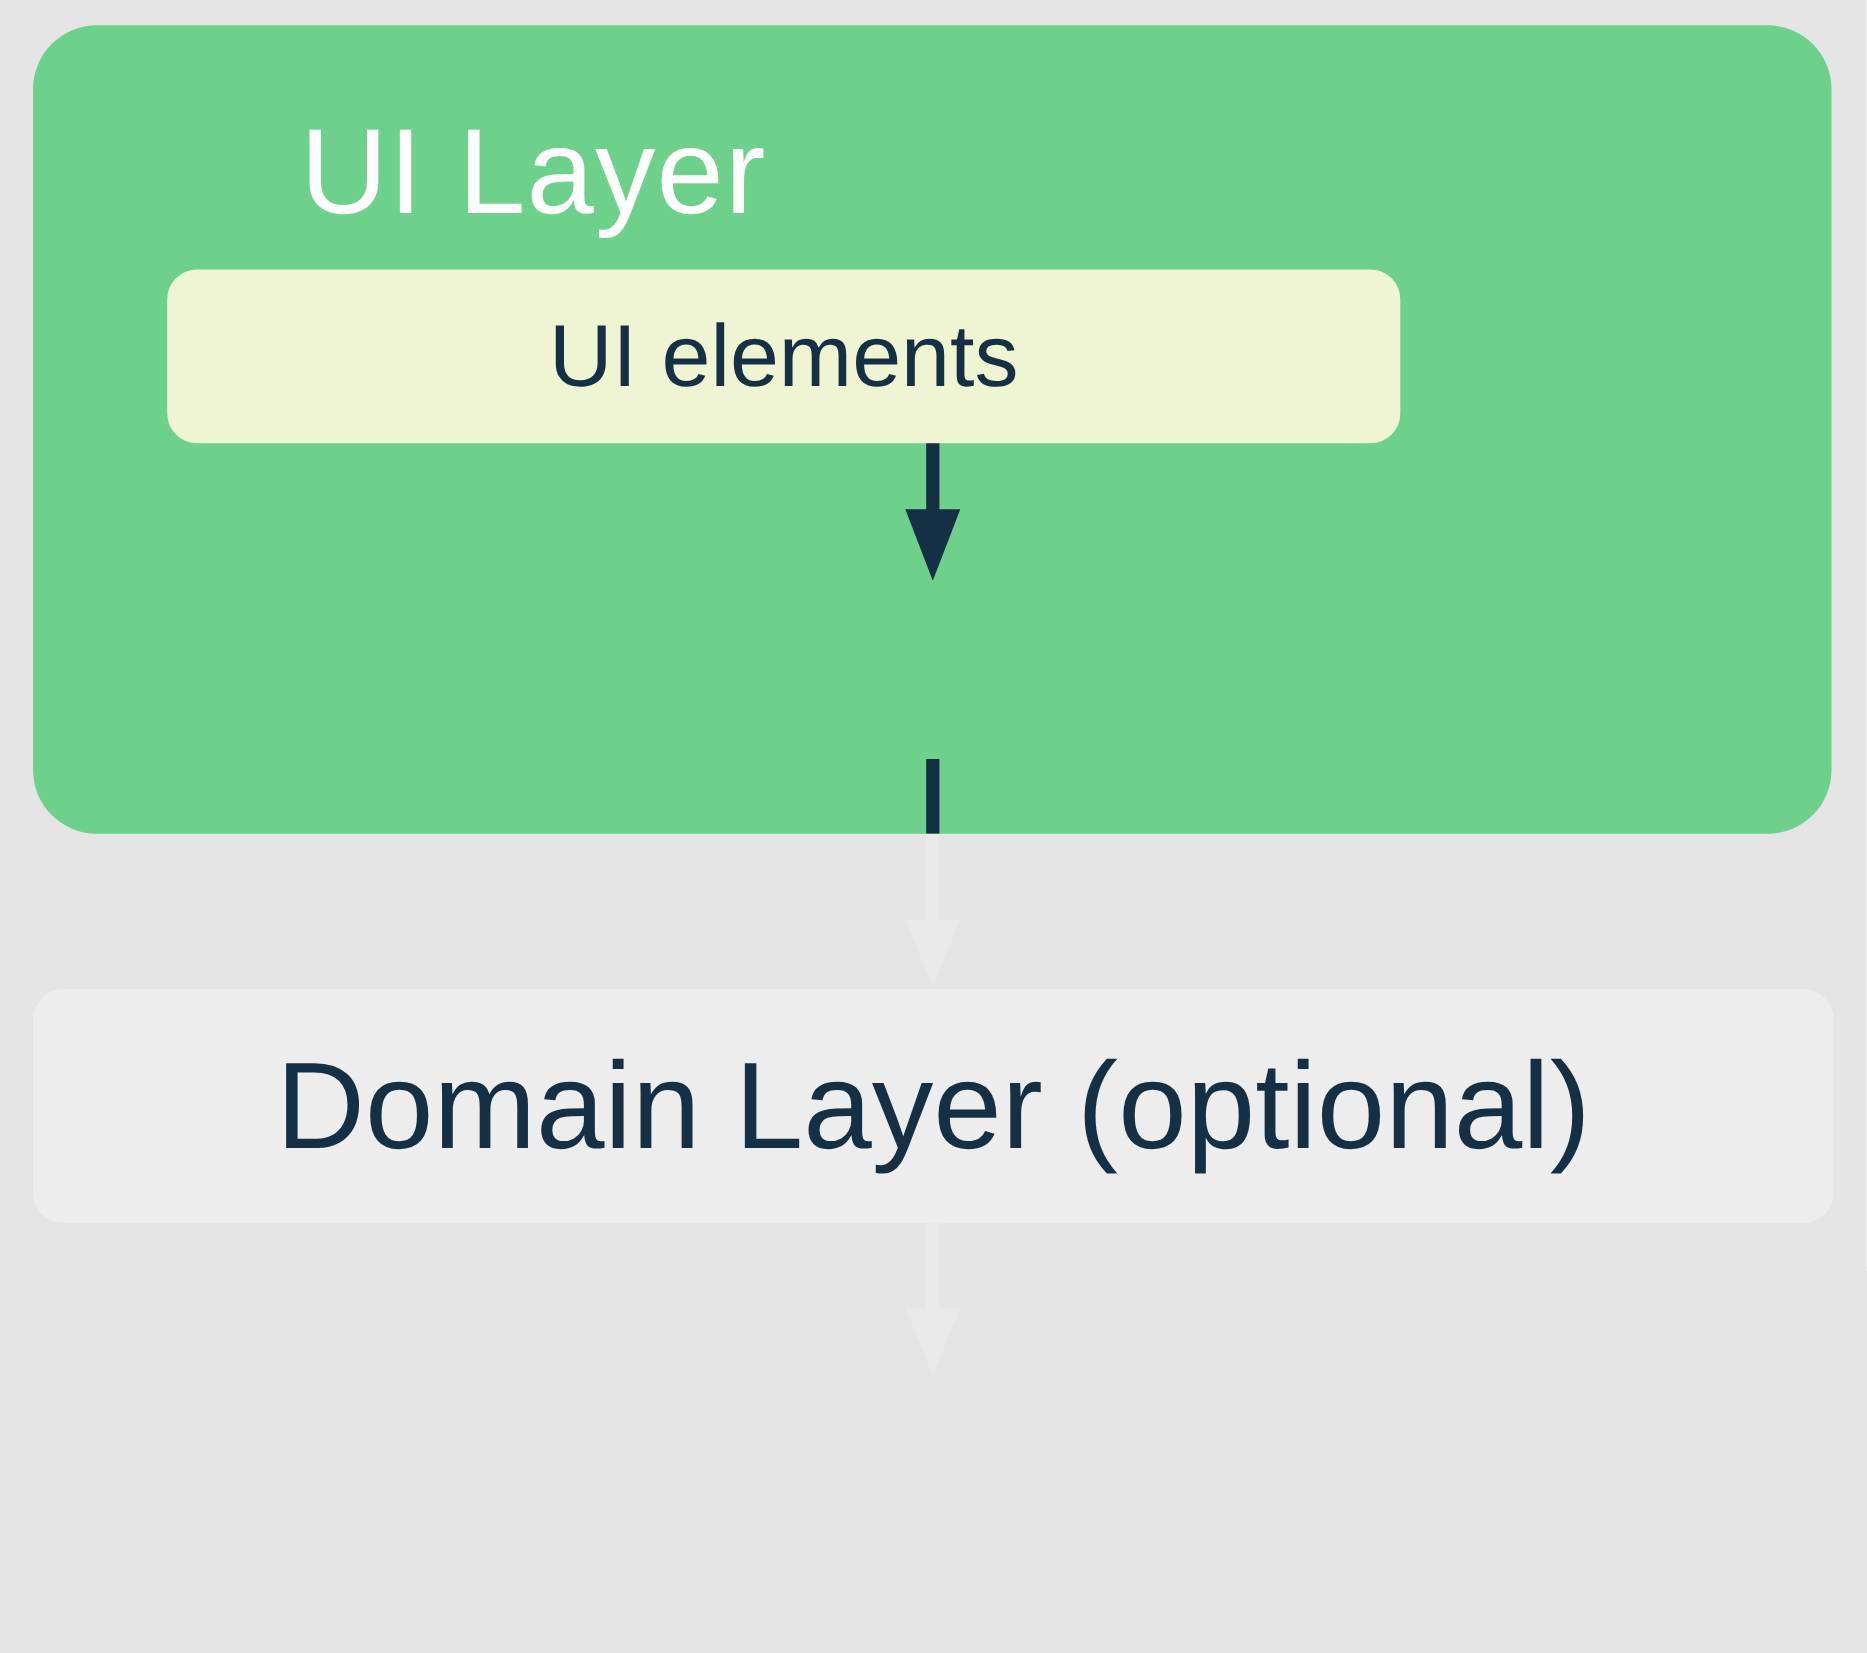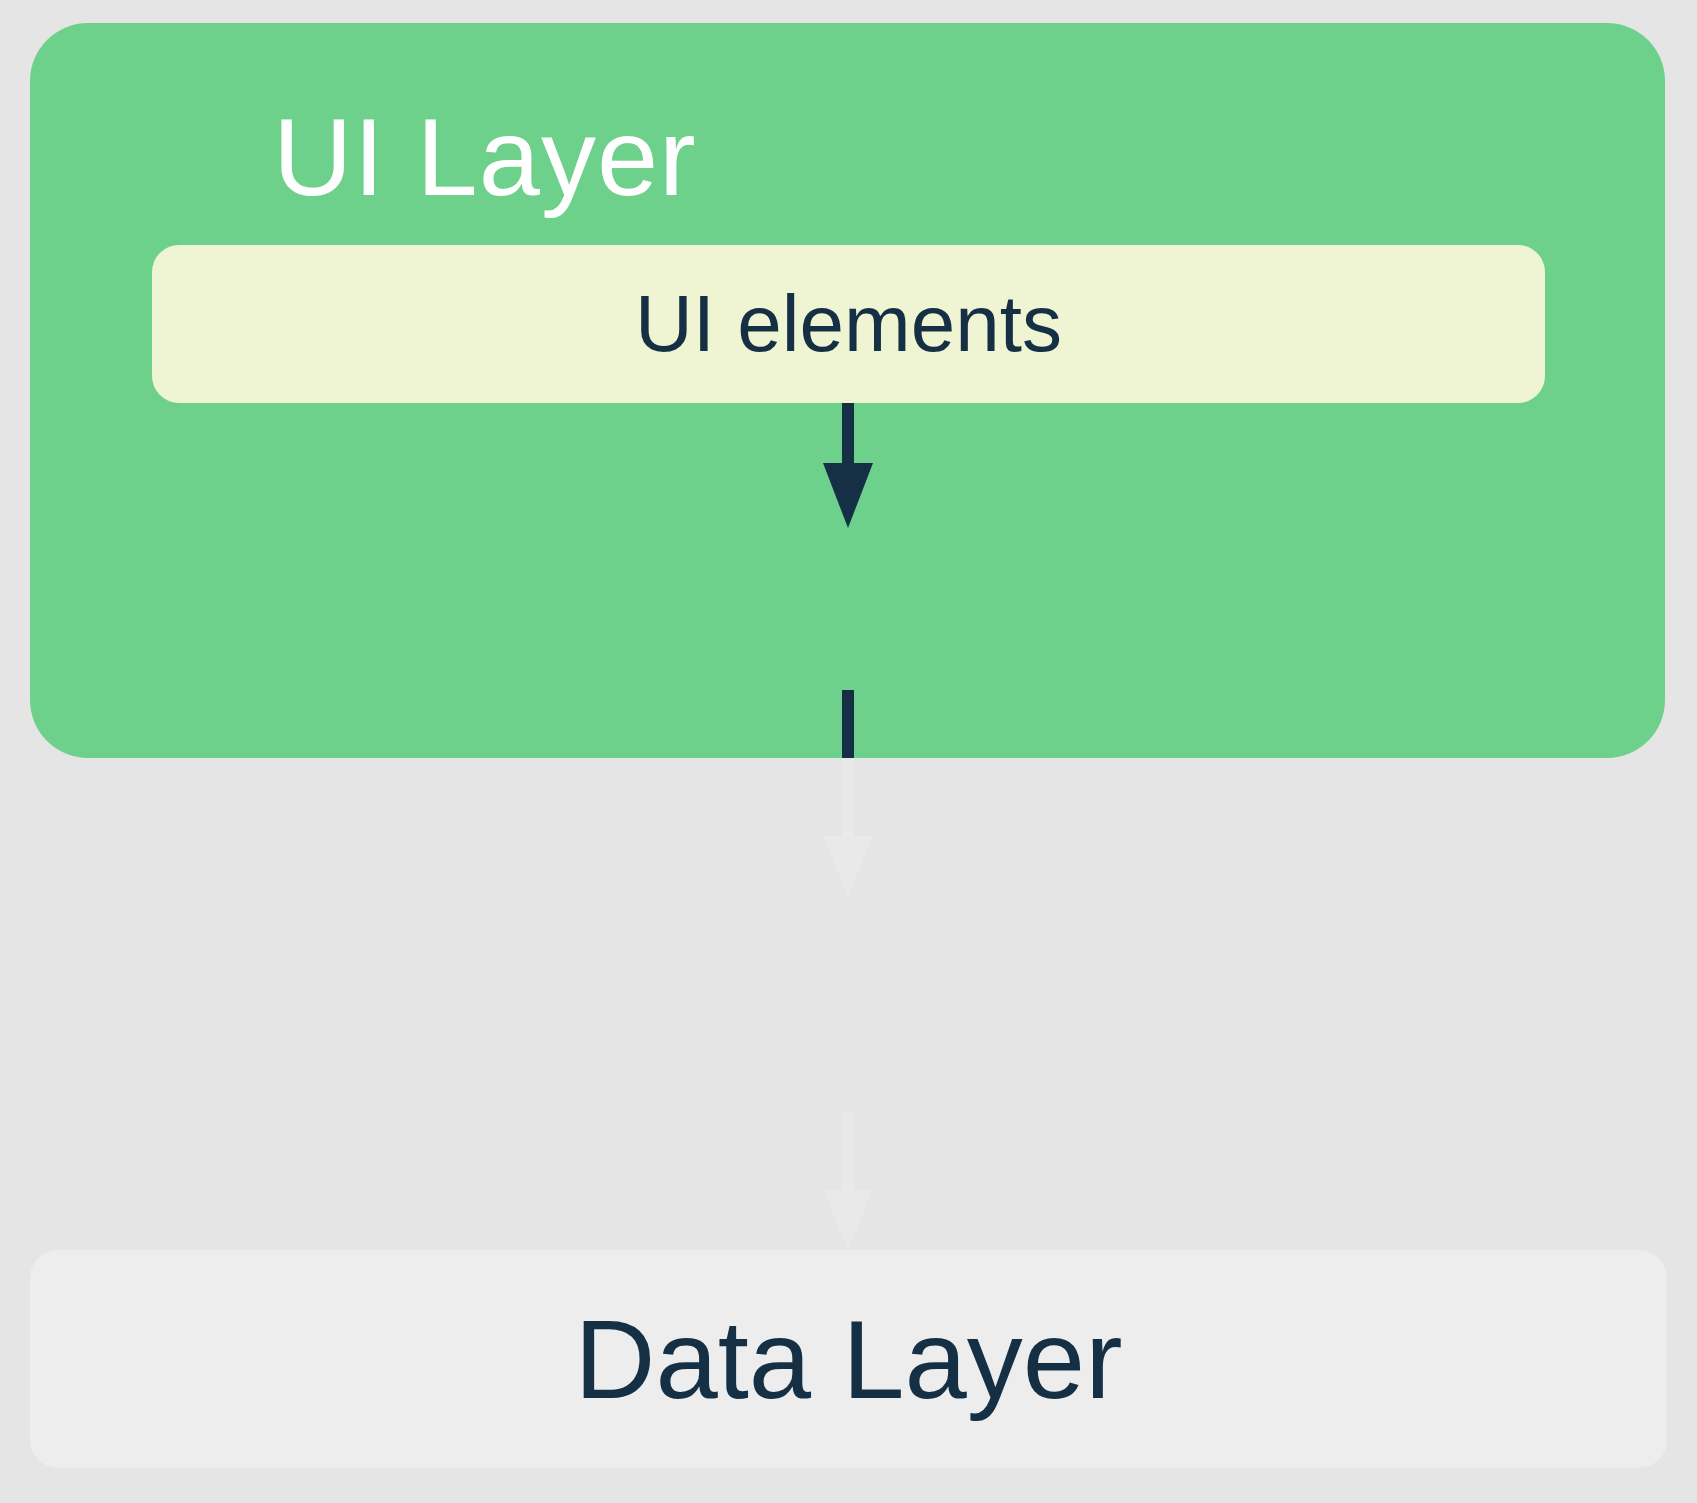--- a/index.html
+++ b/index.html
@@ -30,21 +30,21 @@
     display: flex; align-items: center;
     color: #ffffff;
     font-size: 110px;
     letter-spacing: 1px;
     white-space: nowrap;
   }
 
   
   .inner-box {
     left: 152px;
-    width: 1393px; height: 158px;
+    width: 1121px; height: 158px;
     border-radius: 27px;
     display: flex; align-items: center; justify-content: center;
     color: #152f44;
     font-size: 80px;
     white-space: nowrap;
   }
   .ui-elements-box { top: 245px; background: #eff5d2; }
   .state-holders-box { top: 532px; background: #d9eafb; }
 
   
@@ -101,23 +101,23 @@
     <div class="abs head head-dark a1-head"></div>
   </div>
 
 
   <div>
     <div class="abs shaft-dark a2-dark-segment"></div>
     <div class="abs shaft-light a2-light-shaft"></div>
     <div class="abs head head-light a2-head"></div>
   </div>
 
+  <div class="abs layer-box domain-layer">
+    <span>Domain Layer (optional)</span>
+  </div>
 
   <div>
     <div class="abs shaft-light a3-shaft"></div>
     <div class="abs head head-light a3-head"></div>
   </div>
 
-  <div class="abs layer-box data-layer">
-    <span>Data Layer</span>
-  </div>
 
 </div>
 
 </body></html>

